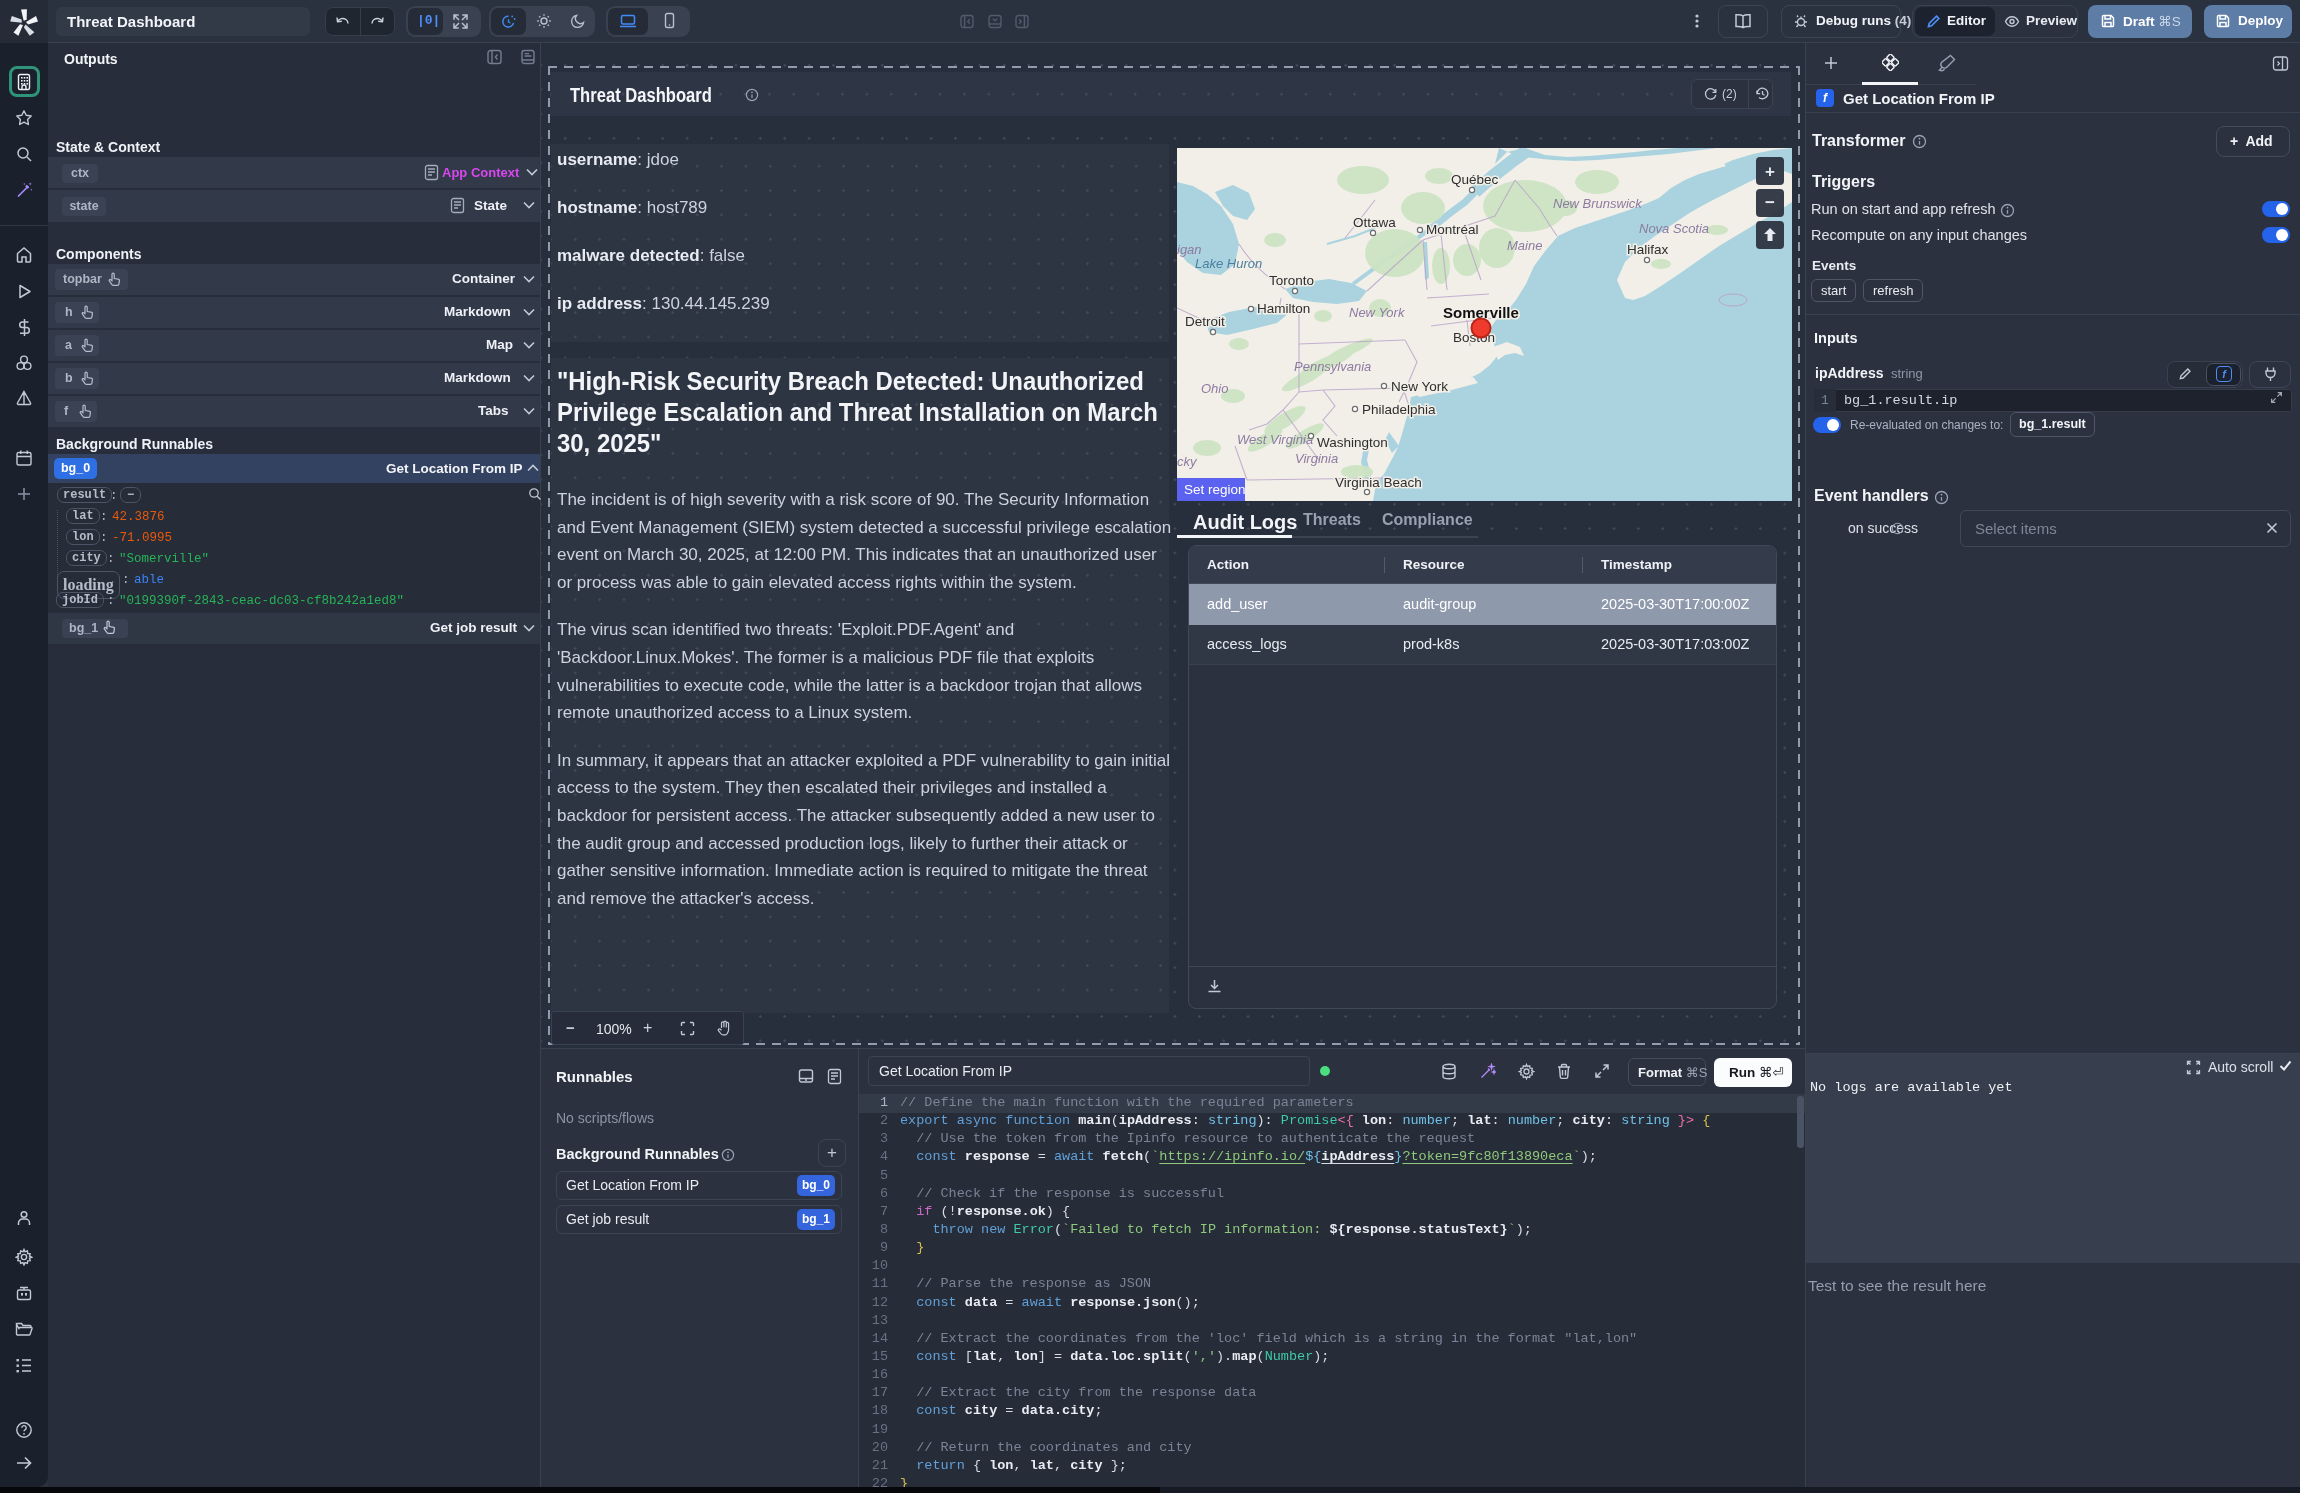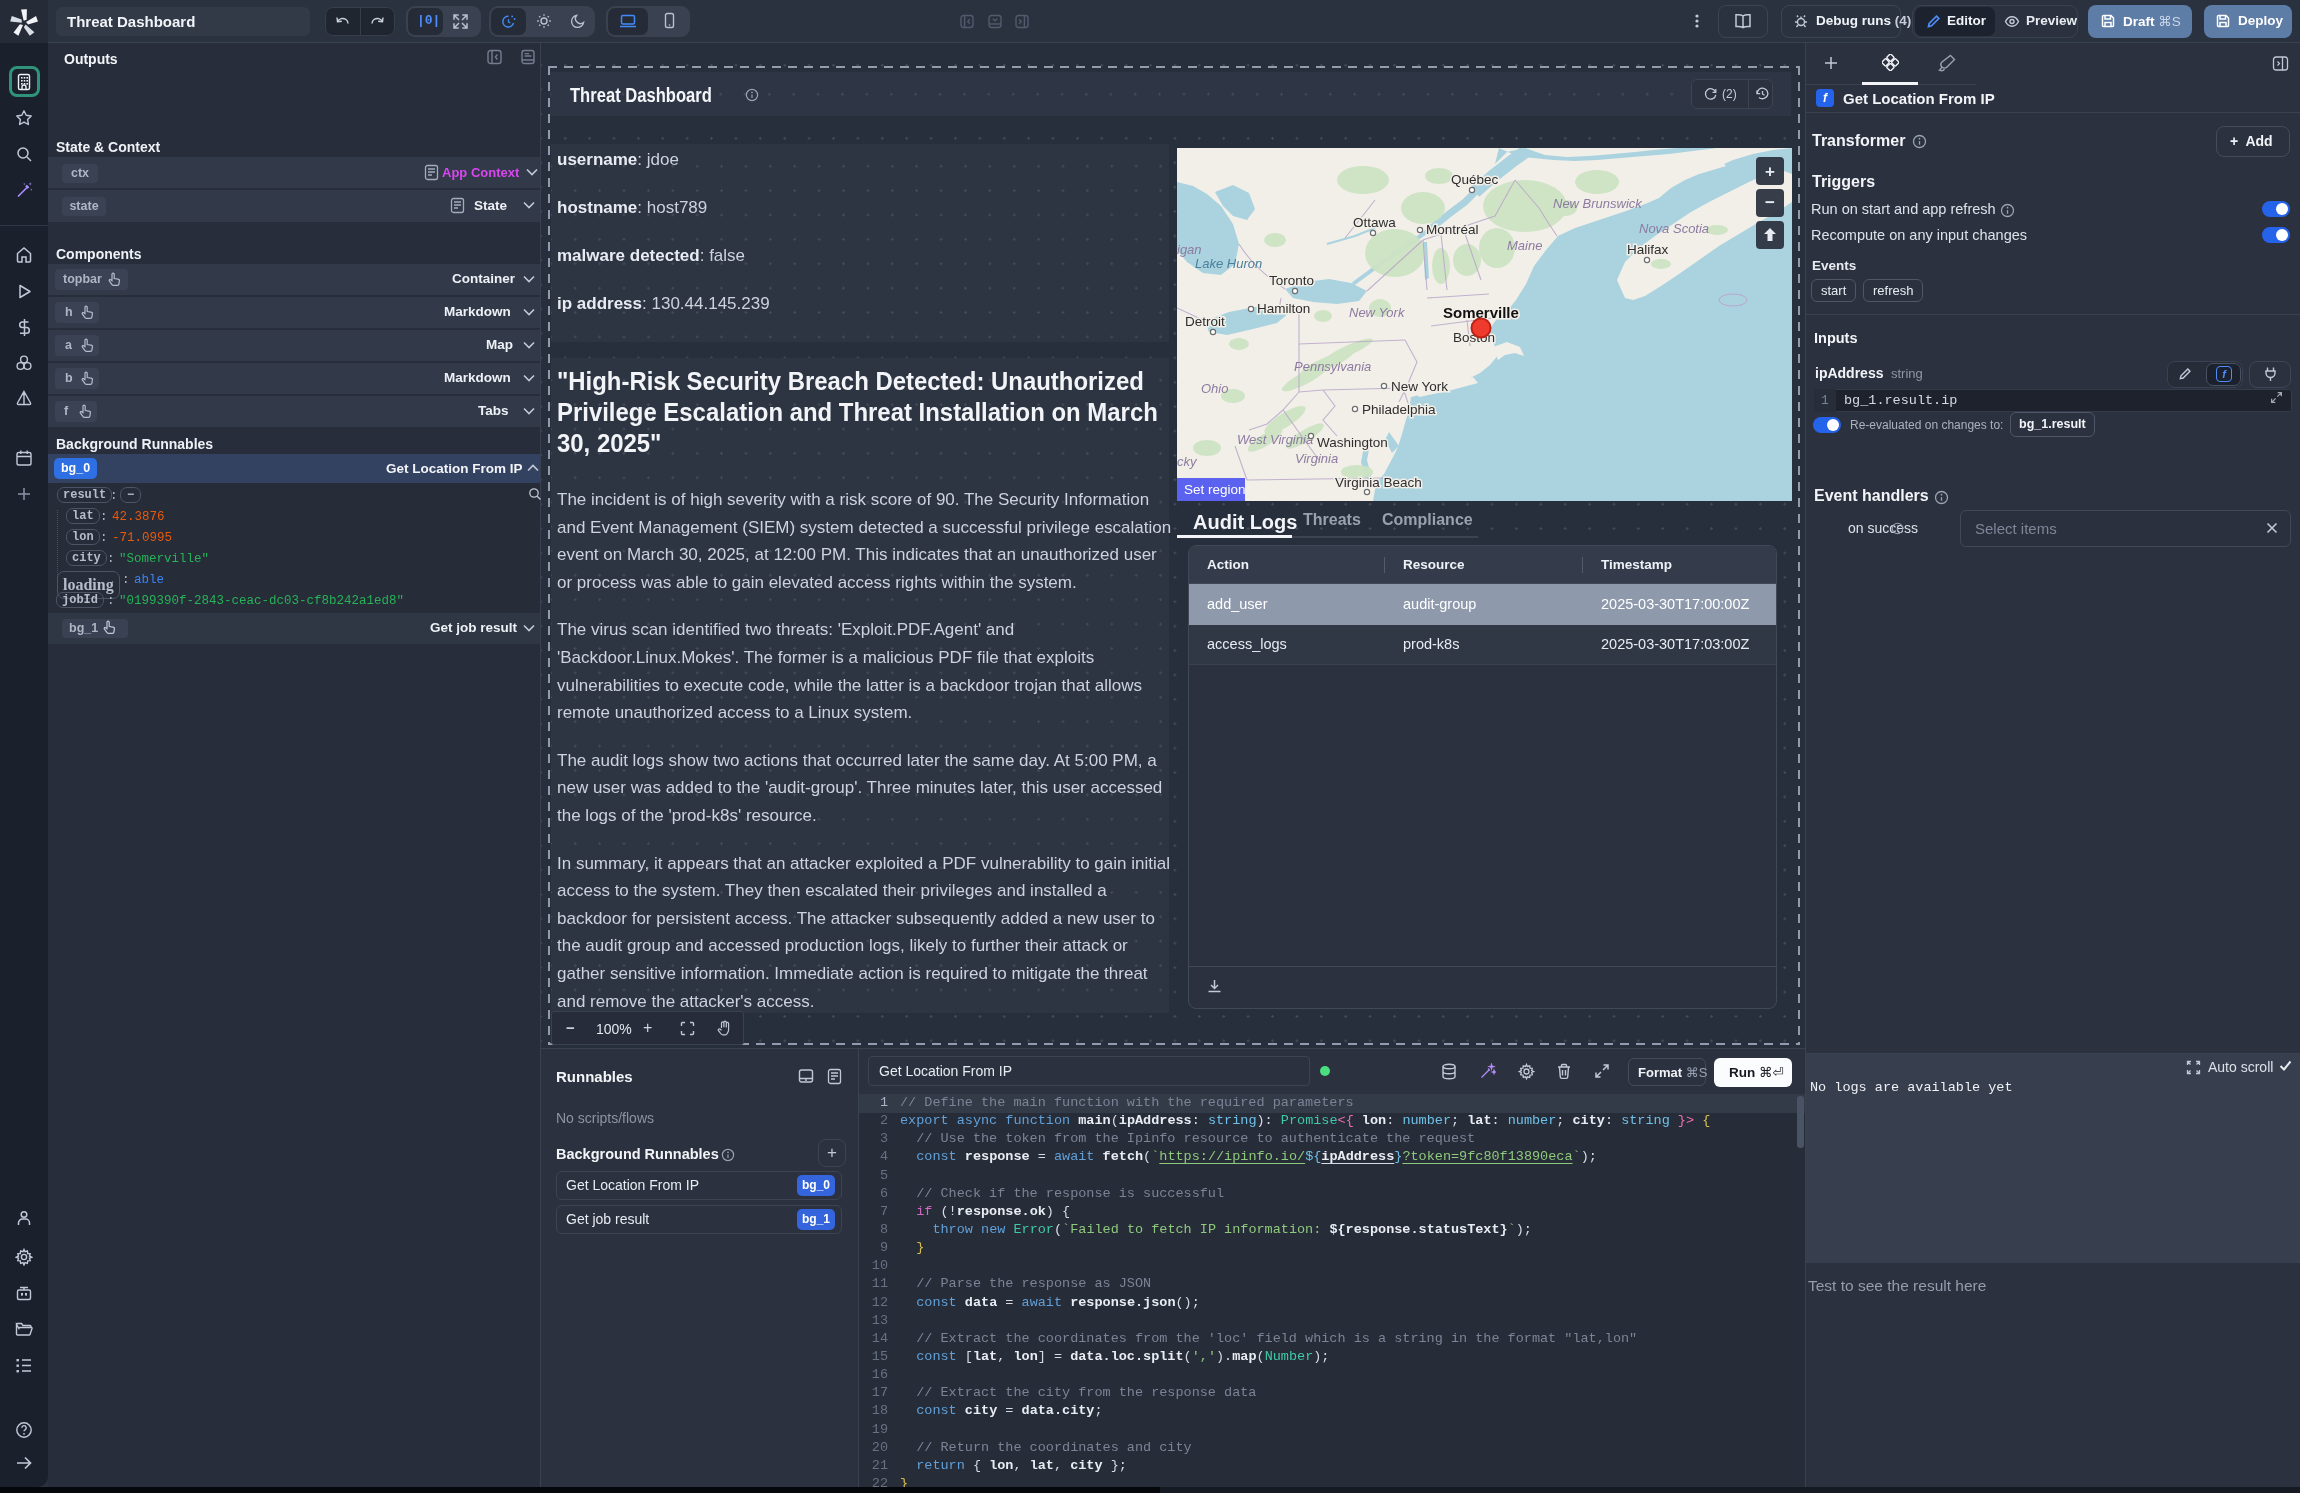--- a/index.html
+++ b/index.html
@@ -530,21 +530,20 @@
 
 <div class="abs" style="left:557px;top:150px;color:#ccd3dd;font-size:17px;"><span class="b" style="color:#e8ecf2;">username</span>: jdoe</div>
 <div class="abs" style="left:557px;top:198px;color:#ccd3dd;font-size:17px;"><span class="b" style="color:#e8ecf2;">hostname</span>: host789</div>
 <div class="abs" style="left:557px;top:246px;color:#ccd3dd;font-size:17px;"><span class="b" style="color:#e8ecf2;">malware detected</span>: false</div>
 <div class="abs" style="left:557px;top:294px;color:#ccd3dd;font-size:17px;"><span class="b" style="color:#e8ecf2;">ip address</span>: 130.44.145.239</div>
 
 <div class="abs" style="left:557px;top:366px;width:660px;color:#f2f4f8;font-size:26px;font-weight:bold;line-height:31px;white-space:nowrap;transform:scaleX(0.92);transform-origin:left top;">"High-Risk Security Breach Detected: Unauthorized<br>Privilege Escalation and Threat Installation on March<br>30, 2025"</div>
 <div class="abs" style="left:557px;top:486px;width:618px;color:#ccd3dd;font-size:17px;line-height:27.6px;">
 <div style="margin-bottom:20px;">The incident is of high severity with a risk score of 90. The Security Information and Event Management (SIEM) system detected a successful privilege escalation event on March 30, 2025, at 12:00 PM. This indicates that an unauthorized user or process was able to gain elevated access rights within the system.</div>
 <div style="margin-bottom:20px;">The virus scan identified two threats: 'Exploit.PDF.Agent' and 'Backdoor.Linux.Mokes'. The former is a malicious PDF file that exploits vulnerabilities to execute code, while the latter is a backdoor trojan that allows remote unauthorized access to a Linux system.</div>
-<div style="margin-bottom:20px;">The audit logs show two actions that occurred later the same day. At 5:00 PM, a new user was added to the 'audit-group'. Three minutes later, this user accessed the logs of the 'prod-k8s' resource.</div>
 <div>In summary, it appears that an attacker exploited a PDF vulnerability to gain initial access to the system. They then escalated their privileges and installed a backdoor for persistent access. The attacker subsequently added a new user to the audit group and accessed production logs, likely to further their attack or gather sensitive information. Immediate action is required to mitigate the threat and remove the attacker's access.</div>
 </div>
 
 <div class="abs" style="left:551px;top:1011px;width:193px;height:34px;background:#262c39;border:1px solid #3a4150;border-radius:3px;"></div>
 <div class="abs" style="left:566px;top:1019px;color:#cfd5e0;font-size:15px;font-weight:bold;">−</div>
 <div class="abs" style="left:596px;top:1021px;color:#e4e8ef;font-size:14px;">100%</div>
 <div class="abs" style="left:643px;top:1019px;color:#cfd5e0;font-size:16px;">+</div>
 <div class="abs ic" style="left:680px;top:1021px;">
       <svg width="15" height="15" viewBox="0 0 15 15" fill="none" stroke="currentColor" stroke-width="1.4">
         <path d="M5,1.5 H2.5 a1 1 0 0 0 -1,1 V5 M10,1.5 h2.5 a1 1 0 0 1 1,1 V5 M5,13.5 H2.5 a1 1 0 0 1 -1,-1 V10 M10,13.5 h2.5 a1 1 0 0 0 1,-1 V10"></path>

